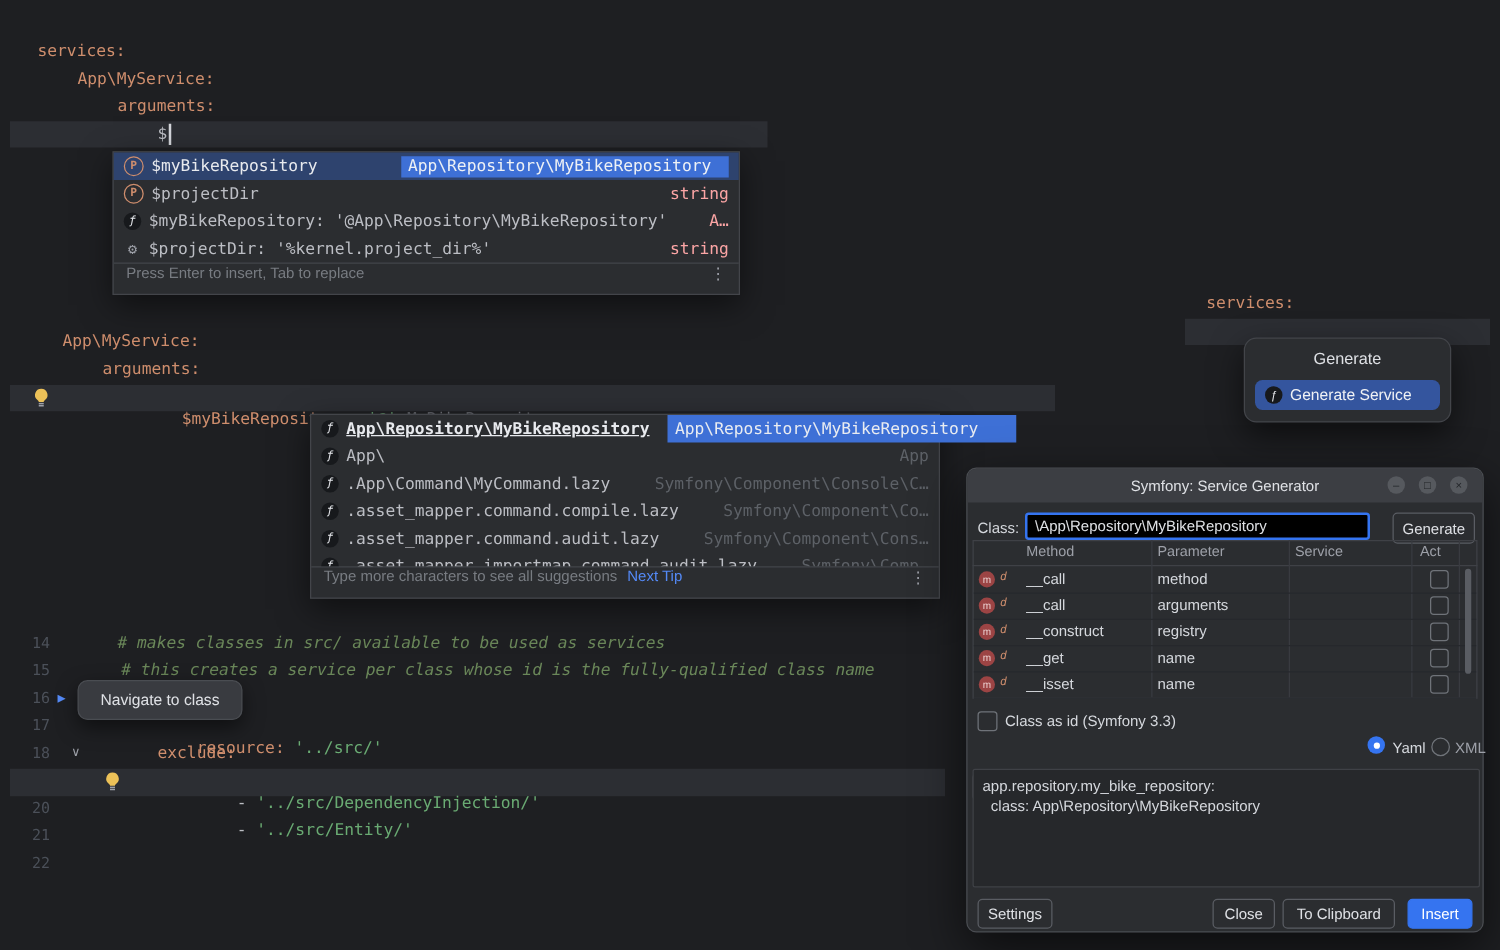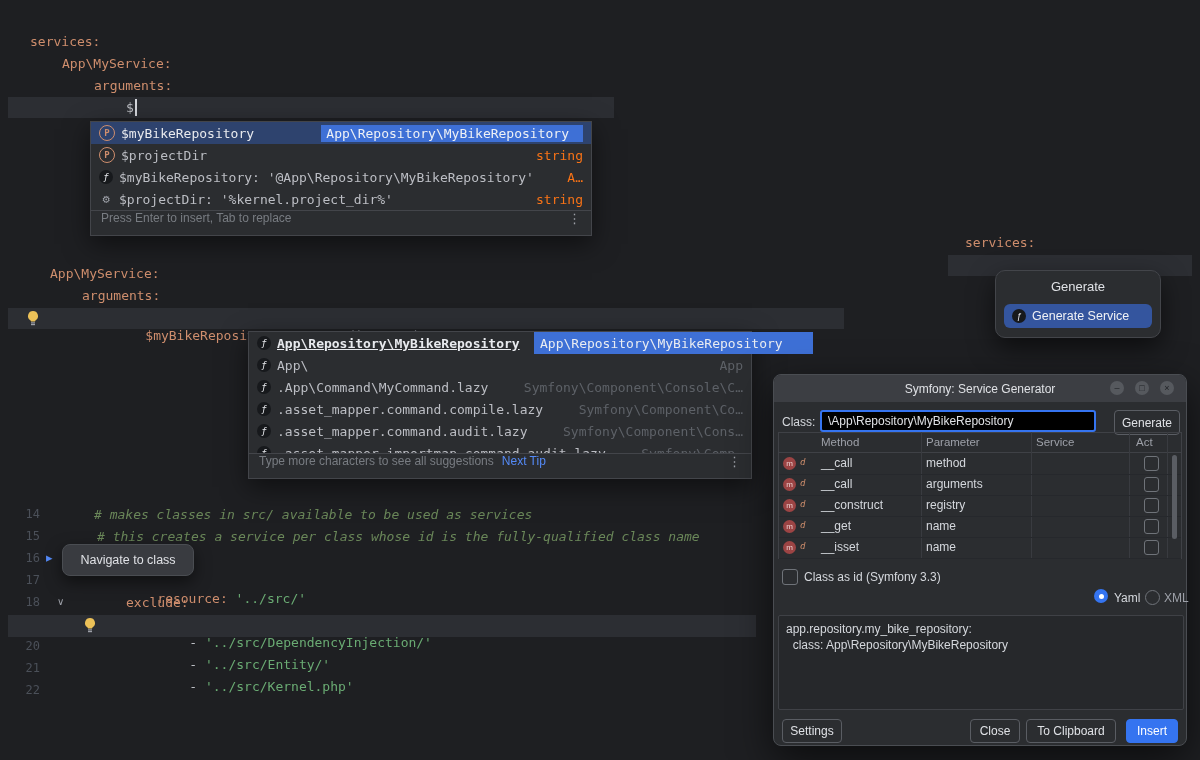--- a/index.html
+++ b/index.html
@@ -13,21 +13,21 @@
   .plain{color:#bcbec4;}
   .ghost{color:#6e7178;}
   .lnum{position:absolute;width:26px;text-align:right;color:#4b5059;
         font-family:"DejaVu Sans Mono",monospace;font-size:12px;}
   .hlband{position:absolute;background:#2c2e33;}
   .popup{position:absolute;background:#2b2d30;border:1px solid #43454a;
          box-shadow:0 8px 24px rgba(0,0,0,.5);z-index:20;}
   .prow{height:22px;display:flex;align-items:center;gap:6px;padding:0 8px;position:relative;
         font-family:"DejaVu Sans Mono",monospace;font-size:13px;color:#bcbec4;}
   .prow.sel{background:#2e436e;color:#e8eaee;}
-  .tail{margin-left:auto;color:#f97316;white-space:pre;overflow:hidden;}
+  .tail{margin-left:auto;color:#fca5a5;white-space:pre;overflow:hidden;}
   .dimtail{color:#5d6167;}
   .tailhl{background:#3e70d6;color:#eef1f5;padding:1px 14px 1px 5px;}
   .pfoot{height:24px;border-top:1px solid #43454a;display:flex;align-items:flex-start;gap:8px;
          padding:0 10px;font-size:12px;color:#787c82;}
   .kebab{margin-left:auto;color:#9da0a8;font-size:13px;cursor:pointer;}
   .link{color:#548af7;cursor:pointer;}
   .cicon{width:14px;height:14px;border-radius:50%;display:flex;align-items:center;
          justify-content:center;flex:0 0 14px;font-size:9px;}
   .icon-param{border:1px solid #cf8e6d;color:#cf8e6d;font-weight:700;}
   .icon-sf{background:#17191c;color:#e8eaee;font-style:italic;}
@@ -203,23 +203,20 @@
     <path d="M7 1a5 5 0 0 1 3 9c-.6.5-1 .9-1 1.5H5c0-.6-.4-1-1-1.5A5 5 0 0 1 7 1z" fill="#ecc158"></path>
     <rect x="5" y="12.3" width="4" height="1.2" fill="#9da0a8"></rect>
       <rect x="5" y="14" width="4" height="1.2" fill="#9da0a8"></rect>
   </svg>
   <div class="abs mono" style="left:158px;top:638px">
     <span class="plain">- </span><span class="str">'../src/Entity/'</span>
   </div>
   <div class="abs mono" style="left:158px;top:616px">
     <span class="plain">- </span><span class="str">'../src/DependencyInjection/'</span>
   </div>
-  <div class="abs mono" style="left:158px;top:660px">
-    <span class="plain">- </span><span class="str">'../src/Kernel.php'</span>
-  </div>
 
   <div class="dlg">
     <div class="dlg-title">
       <span>Symfony: Service Generator</span>
       <span class="winbtn" style="right:62px">–</span>
       <span class="winbtn" style="right:37px">□</span>
       <span class="winbtn" style="right:12px">×</span>
     </div>
 
     <div class="abs" style="left:8px;top:40px">Class:</div>

